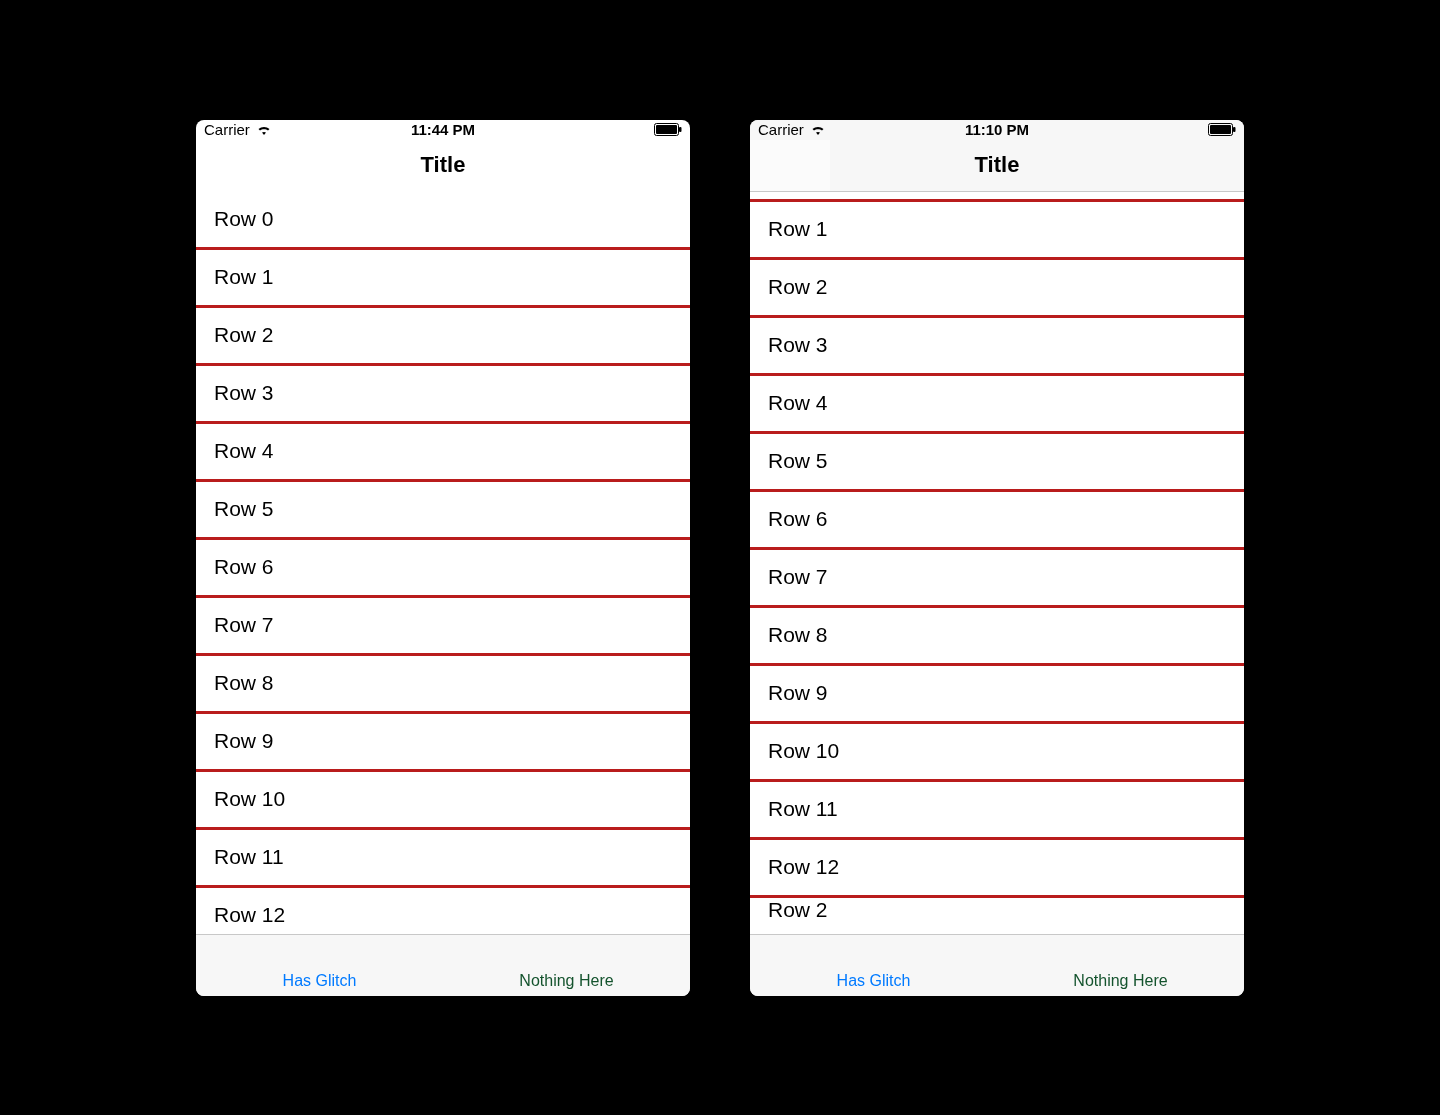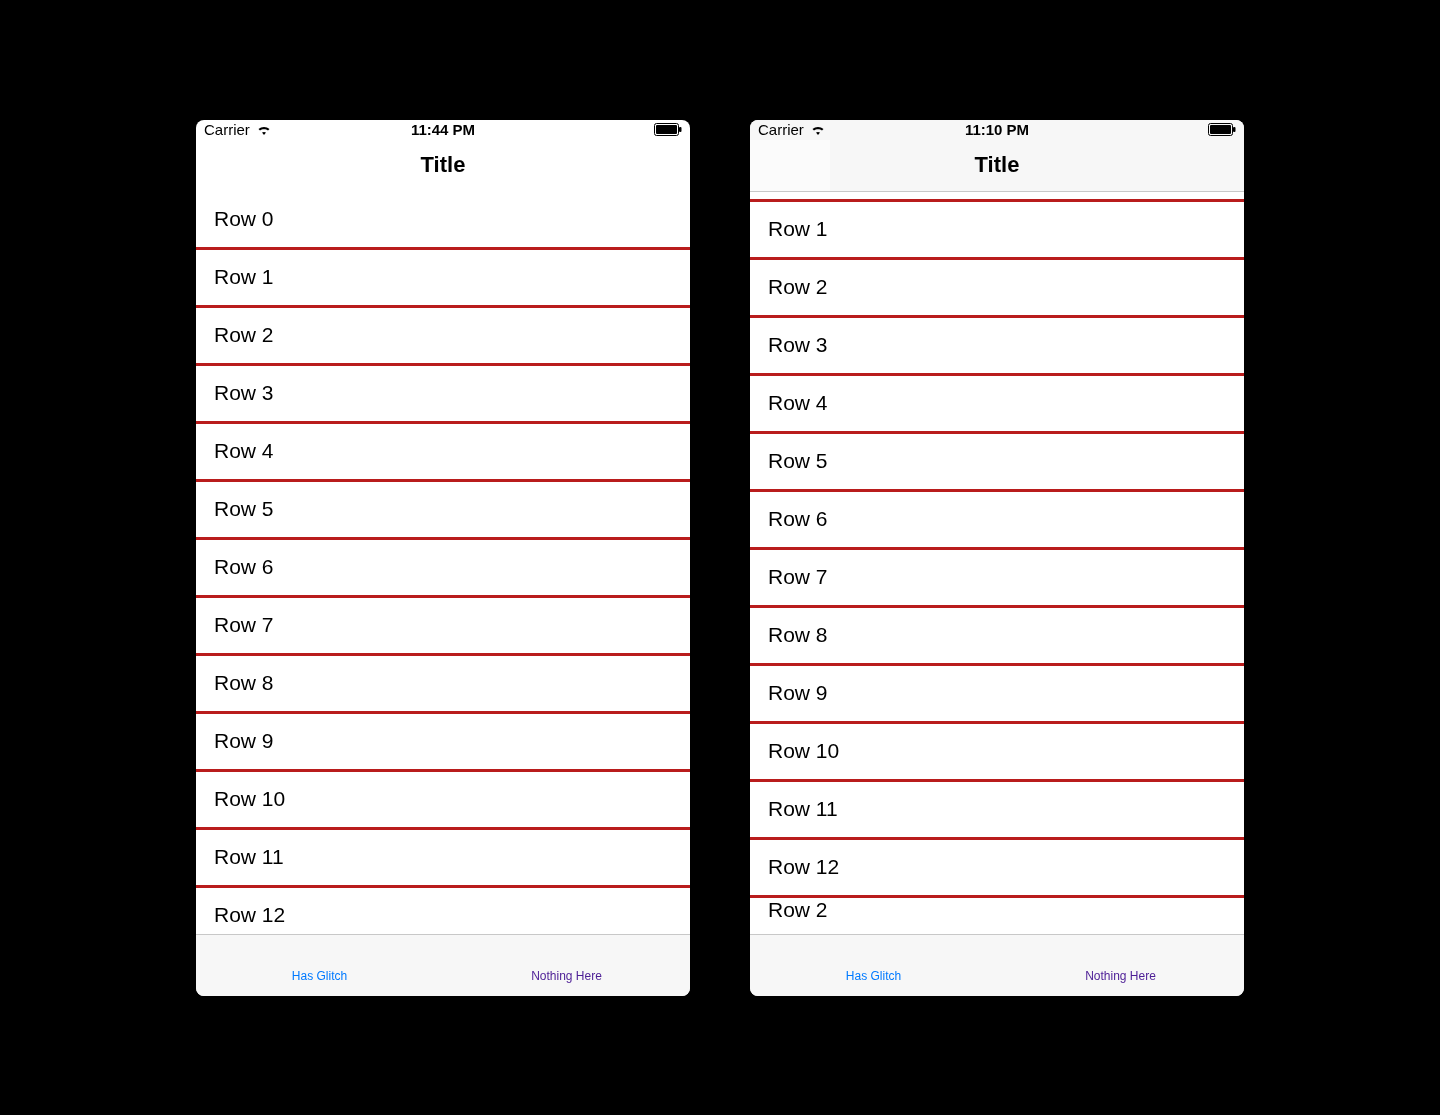--- a/index.html
+++ b/index.html
@@ -115,28 +115,28 @@
       background: #f7f7f7;
       border-top: 1px solid #c8c8c8;
       display: flex;
     }
     .tab-item {
       flex: 1;
       display: flex;
       flex-direction: column;
       align-items: center;
       justify-content: flex-end;
-      padding-bottom: 13px;
-      font-size: 12px;
+      padding-bottom: 6px;
+      font-size: 16px;
     }
     .tab-item.active {
       color: #007aff;
     }
     .tab-item.inactive {
-      color: #4c1d95;
+      color: #14532d;
     }
     .tab-icon-space {
       height: 28px;
     }
   </style>
 </head>
 <body>
 
 <div class="phone">
   <div class="status-bar">

